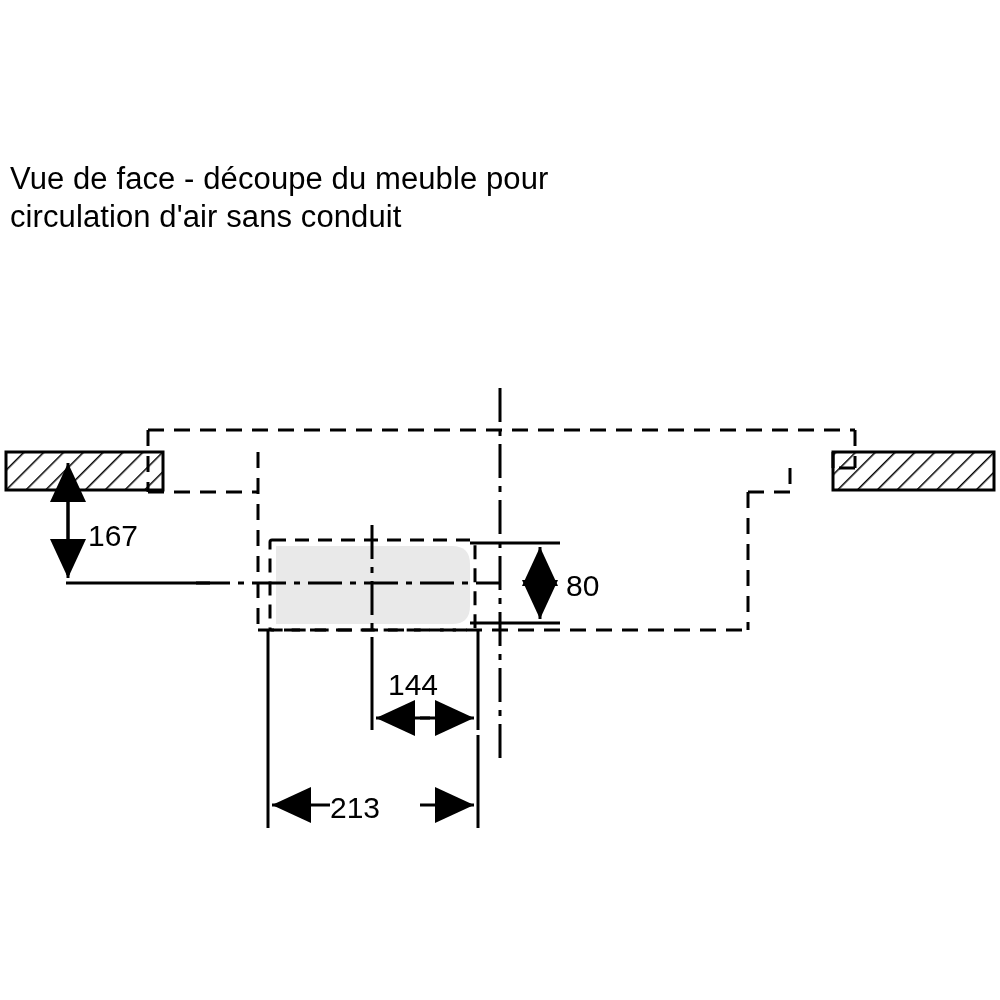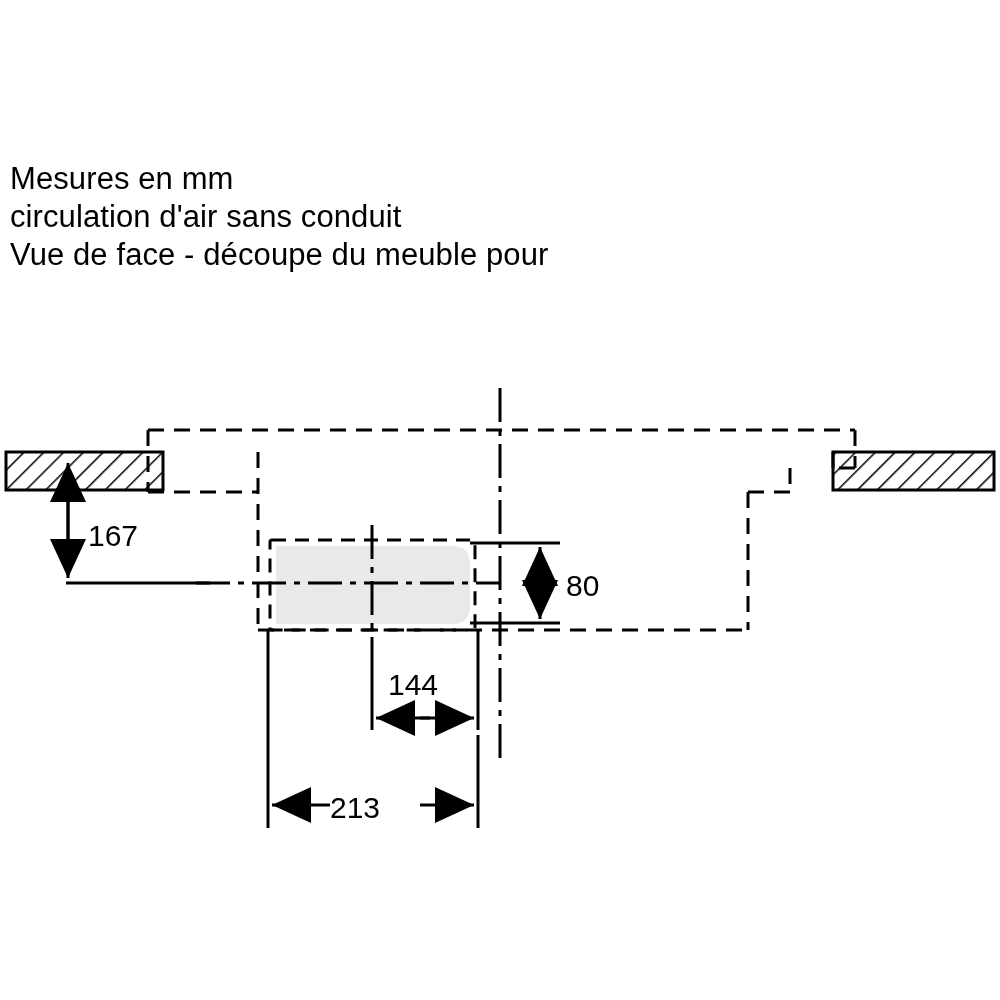--- a/index.html
+++ b/index.html
@@ -37,23 +37,22 @@
   text {
     font-family: "Liberation Sans", sans-serif;
     font-size: 30px;
     fill: #000;
   }
 </style>
 </head>
 <body>
 
 <div class="caption">
-  <div>Mesures en mm</div>
+  <div>Vue de face - découpe du meuble pour</div>
   <div>circulation d'air sans conduit</div>
-  <div>Vue de face - découpe du meuble pour</div>
 </div>
 
 <svg id="sheet" viewBox="0 0 1000 1000">
   <defs>
     <pattern id="hatch" width="14" height="14" patternUnits="userSpaceOnUse" patternTransform="rotate(45)">
       <line x1="0" y1="0" x2="0" y2="14" stroke="#000" stroke-width="3"></line>
     </pattern>
     <marker id="arrOut" markerWidth="14" markerHeight="12" refX="13" refY="6" orient="auto">
       <path d="M0,0 L13,6 L0,12 z" fill="#000"></path>
     </marker>

